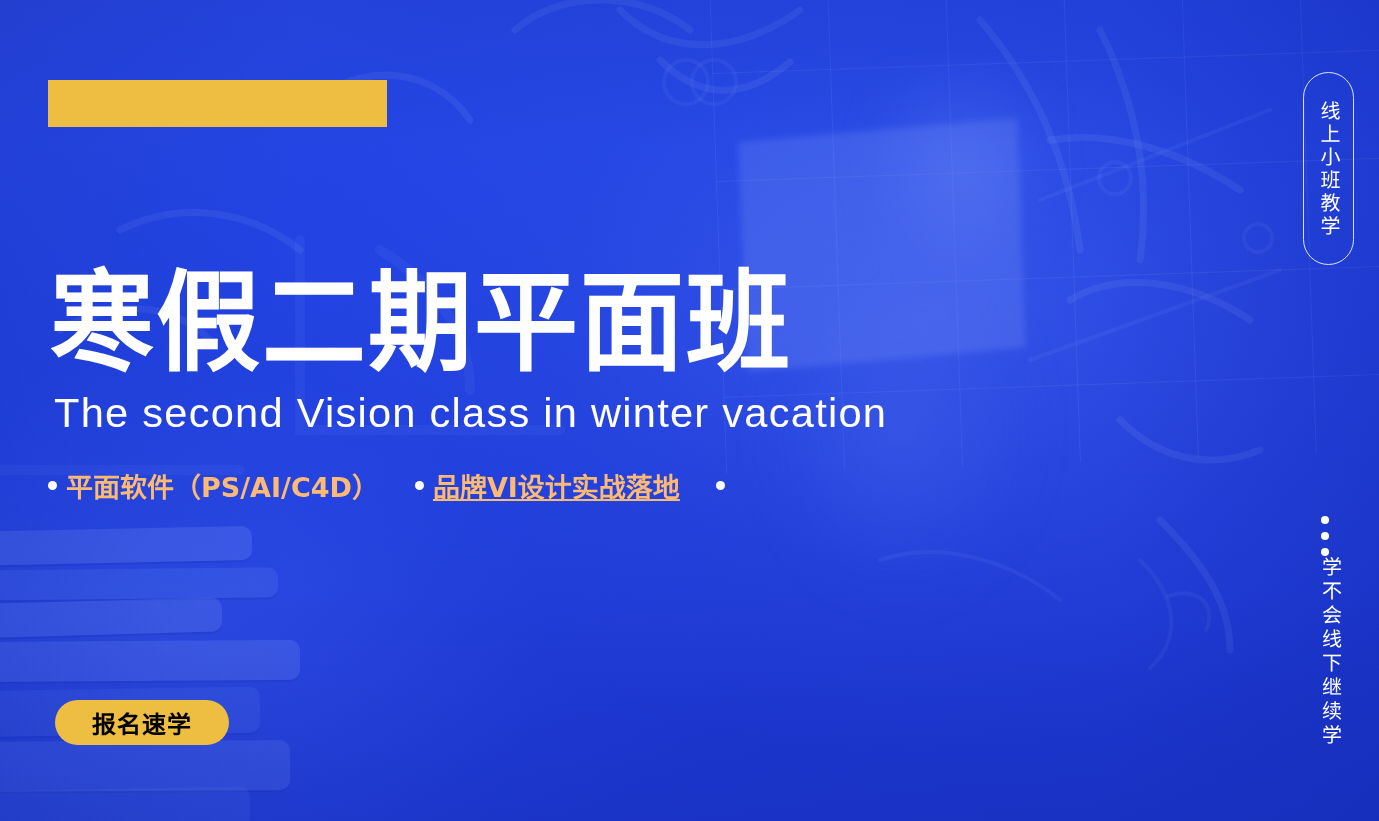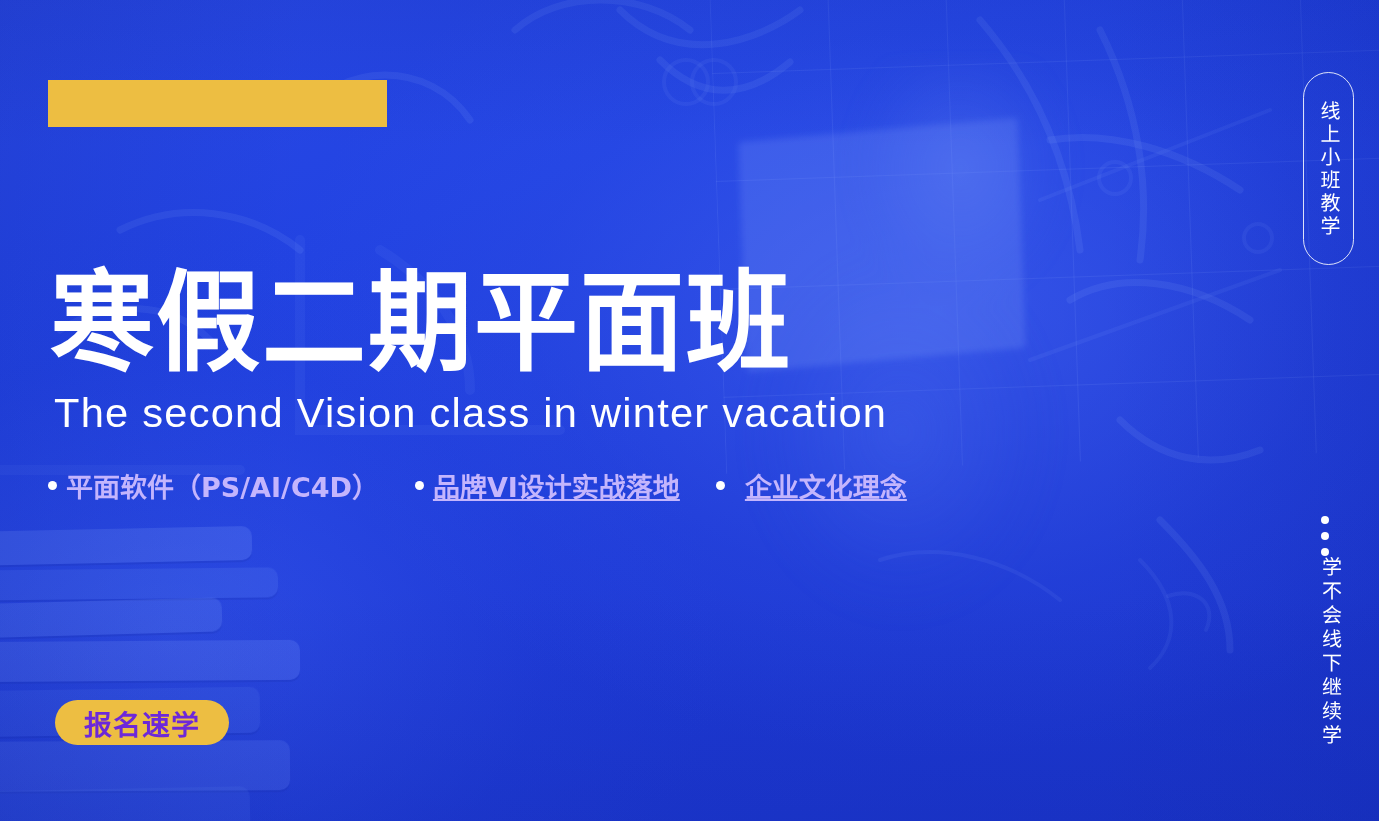--- a/index.html
+++ b/index.html
@@ -163,21 +163,21 @@
     position: absolute;
     left: 48px;
     top: 466px;
     display: flex;
     align-items: center;
     white-space: nowrap;
   }
   .feature {
     display: flex;
     align-items: center;
-    color: #c4b5fd;
+    color: #fdba74;
     font-size: 27px;
     font-weight: 700;
     font-family: "DejaVu Sans", "Liberation Sans", sans-serif;
   }
   .feature + .feature { margin-left: 36px; text-decoration: underline; }
   .feature .dot {
     width: 9px;
     height: 9px;
     border-radius: 50%;
     background: #ffffff;
@@ -187,22 +187,22 @@
   .feature.wide .dot { margin-right: 20px; }
 
   .cta {
     position: absolute;
     left: 55px;
     top: 700px;
     width: 174px;
     height: 45px;
     border-radius: 23px;
     background: #edbe42;
-    color: #6d28d9;
-    font-size: 28px;
+    color: #000000;
+    font-size: 24px;
     font-weight: 700;
     letter-spacing: 1px;
     display: flex;
     align-items: center;
     justify-content: center;
     font-family: Liberation Sans, sans-serif;
   }
 
   
   .badge-pill {
@@ -330,21 +330,20 @@
       <div class="feature">
         <span class="dot"></span>
         <span>平面软件（PS/AI/C4D）</span>
       </div>
       <div class="feature">
         <span class="dot"></span>
         <span>品牌VI设计实战落地</span>
       </div>
       <div class="feature wide">
         <span class="dot"></span>
-        <span>企业文化理念</span>
       </div>
     </div>
 
     <div class="cta">报名速学</div>
 
     <div class="badge-pill">
       <span class="vtext">线上小班教学</span>
     </div>
 
     <div class="rail-dots">

